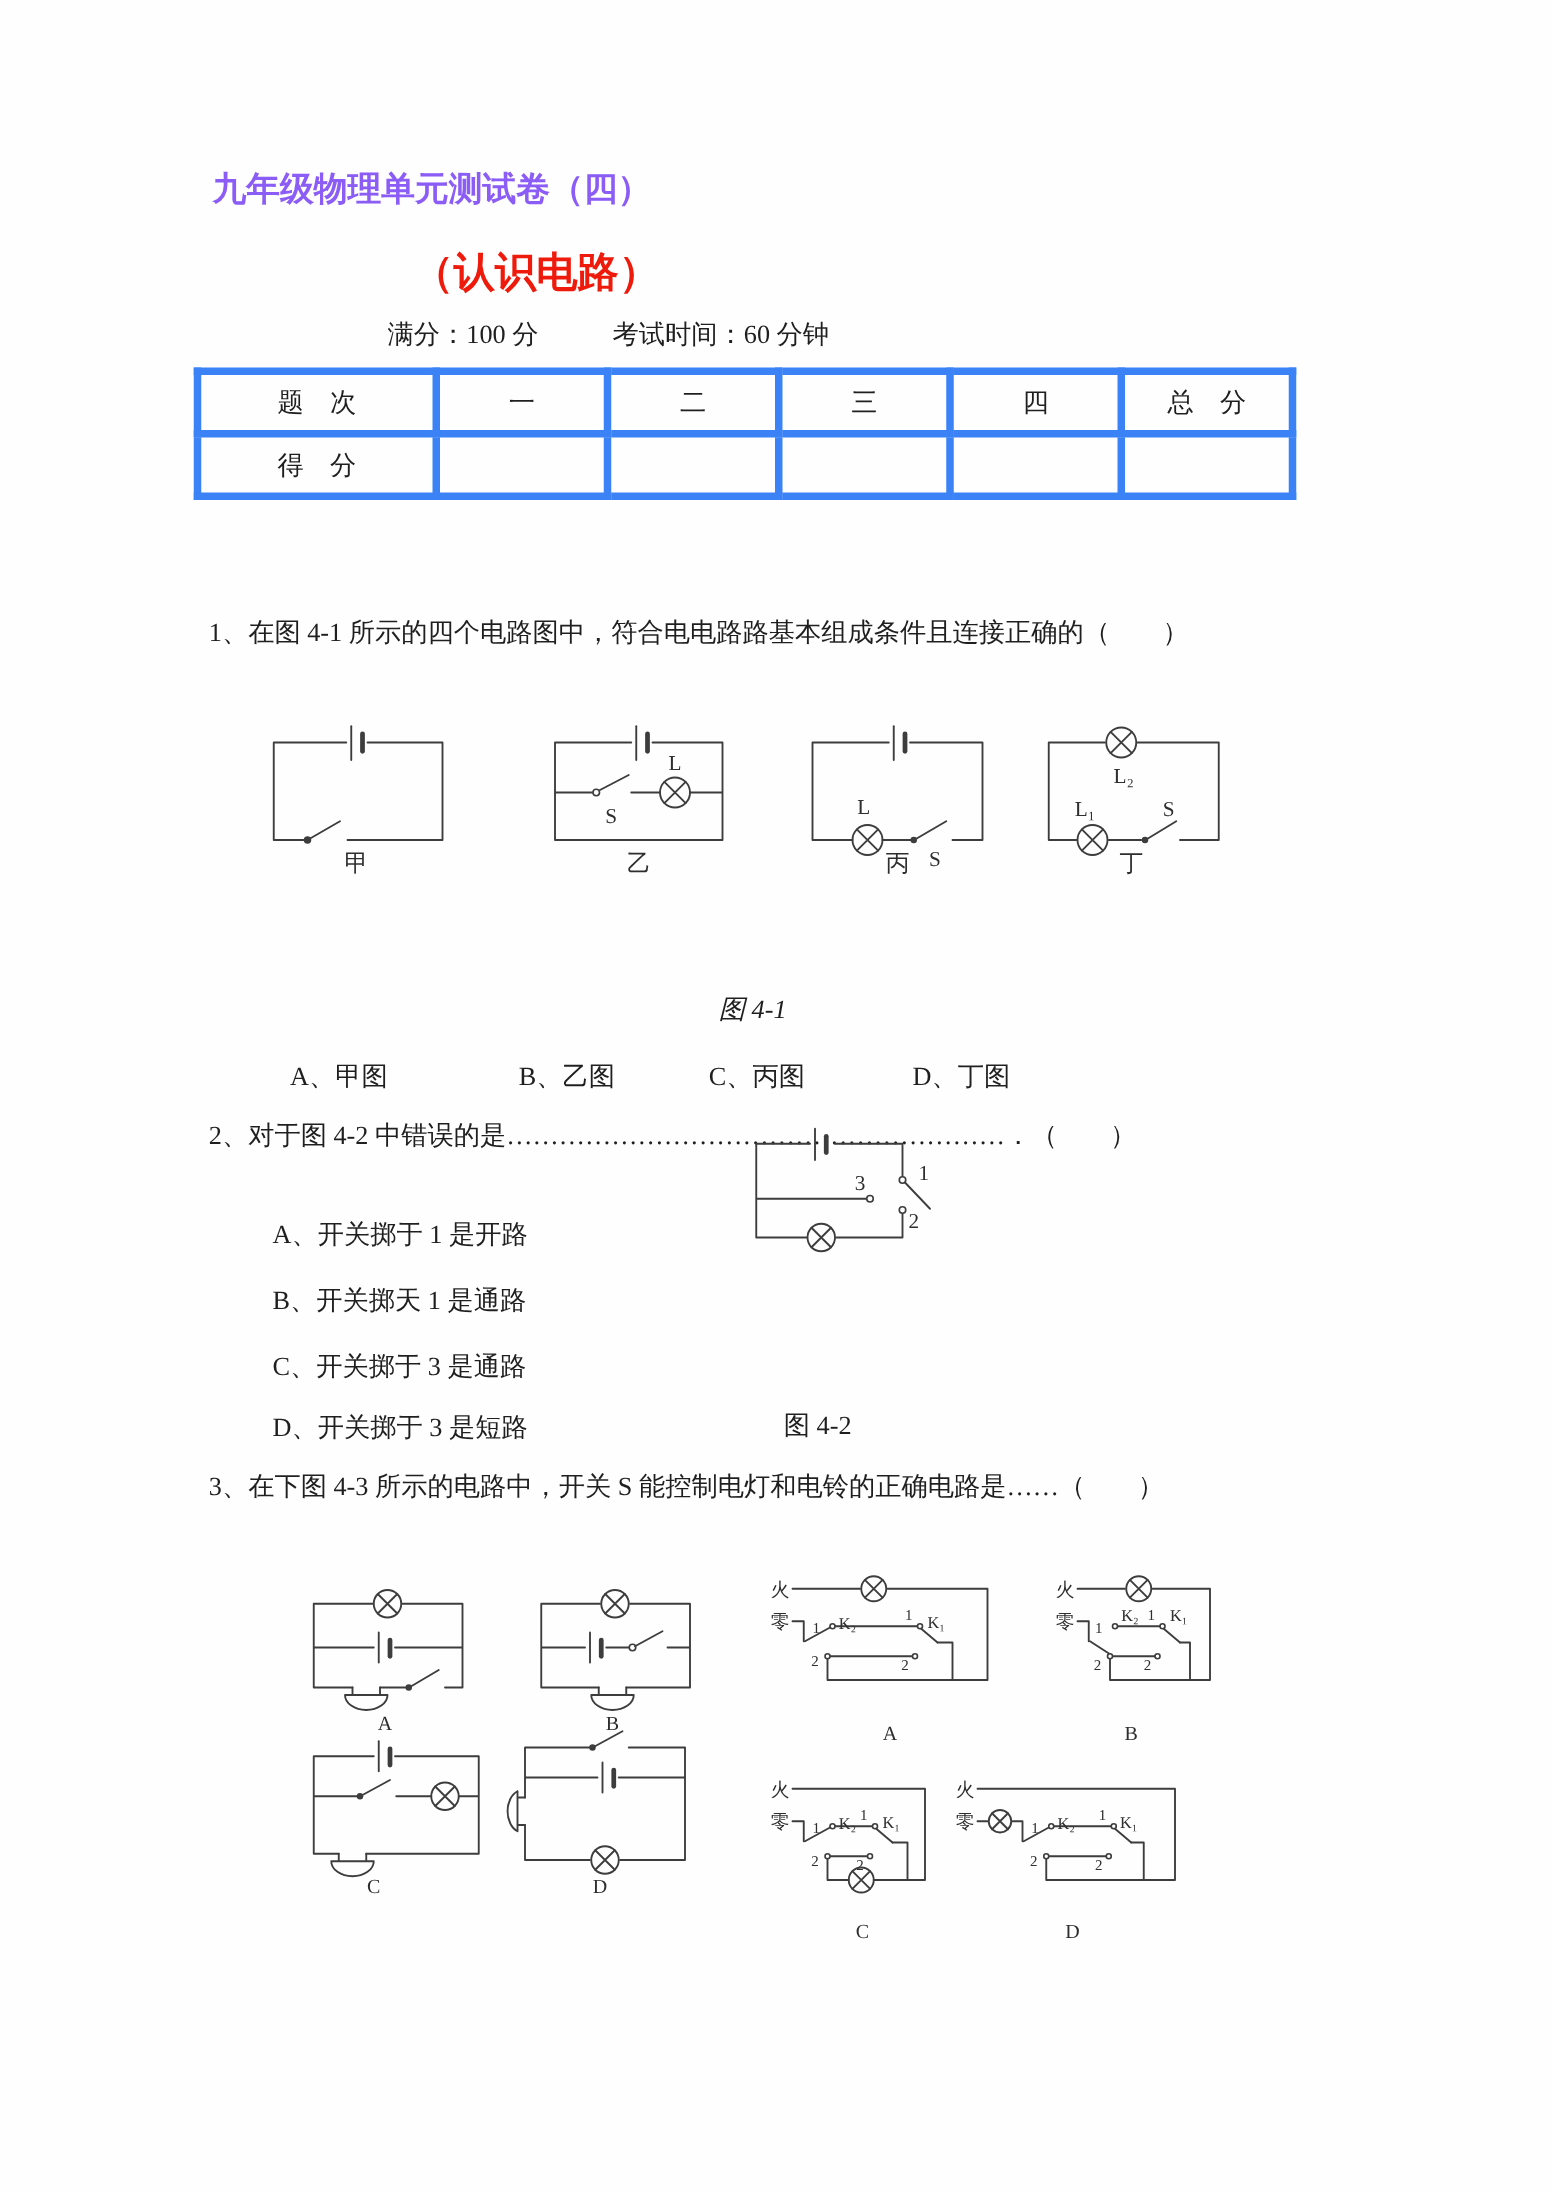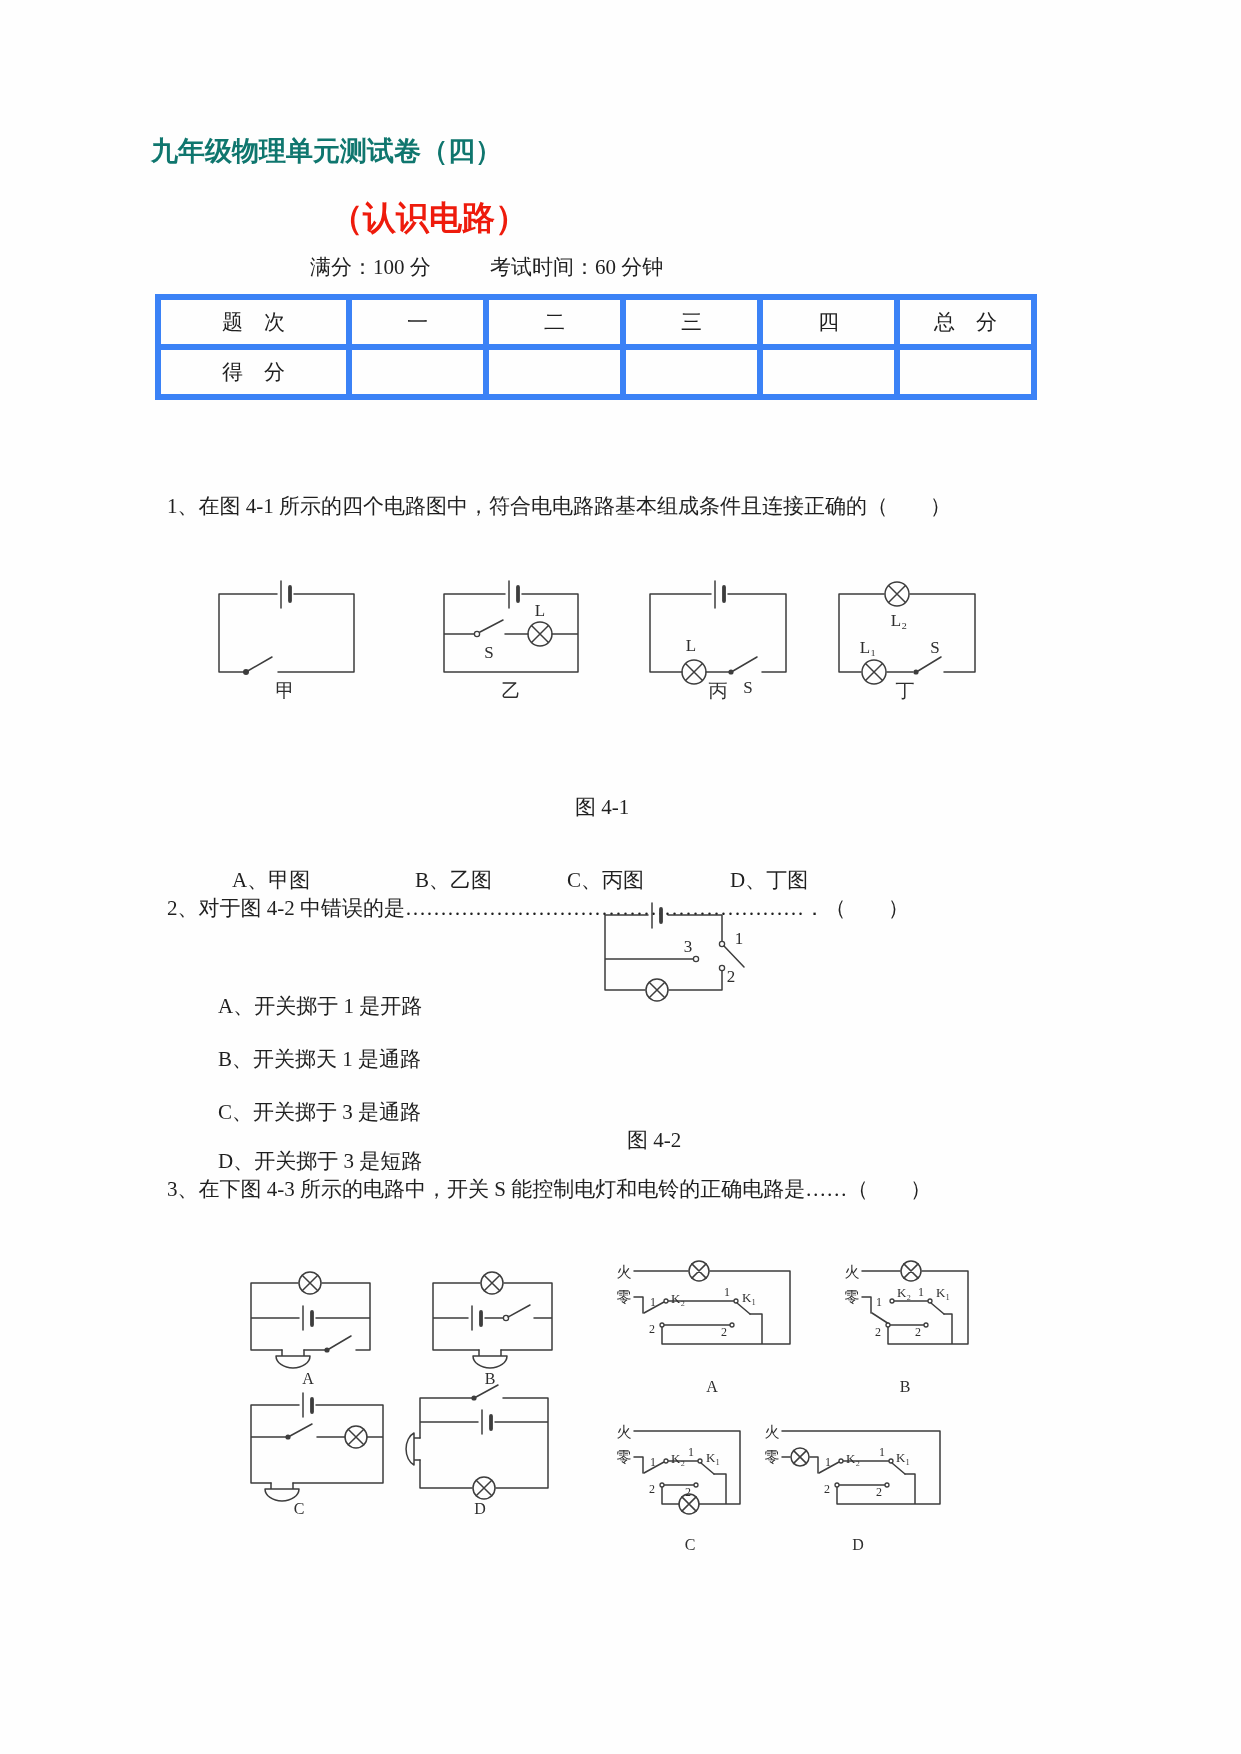--- a/index.html
+++ b/index.html
@@ -1,27 +1,27 @@
 <!DOCTYPE html>
 <html><head>
 <meta charset="utf-8">
 <style>
   html,body{margin:0;padding:0;background:#ffffff;}
   #page{position:relative;width:1241px;height:1754px;background:#fefefe;
         font-family:"Liberation Serif","DejaVu Serif",serif;color:#1f1f1f;overflow:hidden;}
   .abs{position:absolute;white-space:nowrap;}
-  #title{left:151px;top:133px;font-size:27px;font-weight:bold;color:#0f766e;}
+  #title{left:170px;top:133px;font-size:27px;font-weight:bold;color:#8b5cf6;}
   #subtitle{left:330px;top:196px;font-size:33px;font-weight:bold;color:#ee1b0c;}
   .meta{top:253px;font-size:21px;text-align:right;}
   #score-table{position:absolute;left:155px;top:294px;border-collapse:collapse;table-layout:fixed;}
   #score-table td{border:6px solid #3b82f6;height:44px;text-align:center;font-size:21px;padding:0;}
   .col0{width:185px;} .colN{width:131px;}
   #sec1{left:167px;top:444px;font-size:22px;font-weight:bold;}
   .qtext{font-size:21px;}
-  .opt{font-size:21px;margin-top:19px;}
+  .opt{font-size:21px;}
   .caption{font-size:21px;}
   svg{position:absolute;overflow:visible;}
   svg text{font-family:"Liberation Serif","DejaVu Serif",serif;fill:#2e2e2e;}
   .w{stroke:#3d3d3d;stroke-width:1.5;fill:none;stroke-linecap:round;}
   .bt{stroke-width:3.8;}
   .dot{fill:#3d3d3d;stroke:none;}
   .cnt{fill:#fefefe;stroke:#3d3d3d;stroke-width:1.3;}
   .clabel{font-size:19px;text-anchor:middle;}
   .comp{font-size:17px;text-anchor:middle;}
   .tiny{font-size:12px;text-anchor:middle;}
@@ -127,21 +127,21 @@
         <circle class="dot" cx="916" cy="672" r="2.6"></circle>
           <path class="w" d="M918 671 L941 657"></path>
       </g>
       <text class="comp" x="899" y="626">L₂</text>
       <text class="comp" x="868" y="653">L₁</text>
       <text class="comp" x="935" y="653">S</text>
       <text class="clabel" x="905" y="697">丁</text>
     </g>
   </svg>
 
-  <div class="abs caption" style="left:575px;top:793px;">图 4-1</div>
+  <div class="abs caption" style="left:575px;top:793px;font-style:italic;">图 4-1</div>
 
   <div class="abs opt" style="left:232px;top:847px;">A、甲图</div>
   <div class="abs opt" style="left:415px;top:847px;">B、乙图</div>
   <div class="abs opt" style="left:567px;top:847px;">C、丙图</div>
   <div class="abs opt" style="left:730px;top:847px;">D、丁图</div>
 
   <div class="abs qtext" style="left:167px;top:894px;"><span>2、对于图 4-2 中错误的是</span><span>…………………………………………………．</span><span>（　　）</span></div>
 
   <svg style="left:590px;top:896px;" width="180" height="108" viewBox="590 896 180 108">
     <path class="w" d="M605 915 H648 M668 915 H722 M605 915 V990 M722 915 V941 M722 970 V990 M605 959 H693 M605 990 H645 M669 990 H722"></path>

